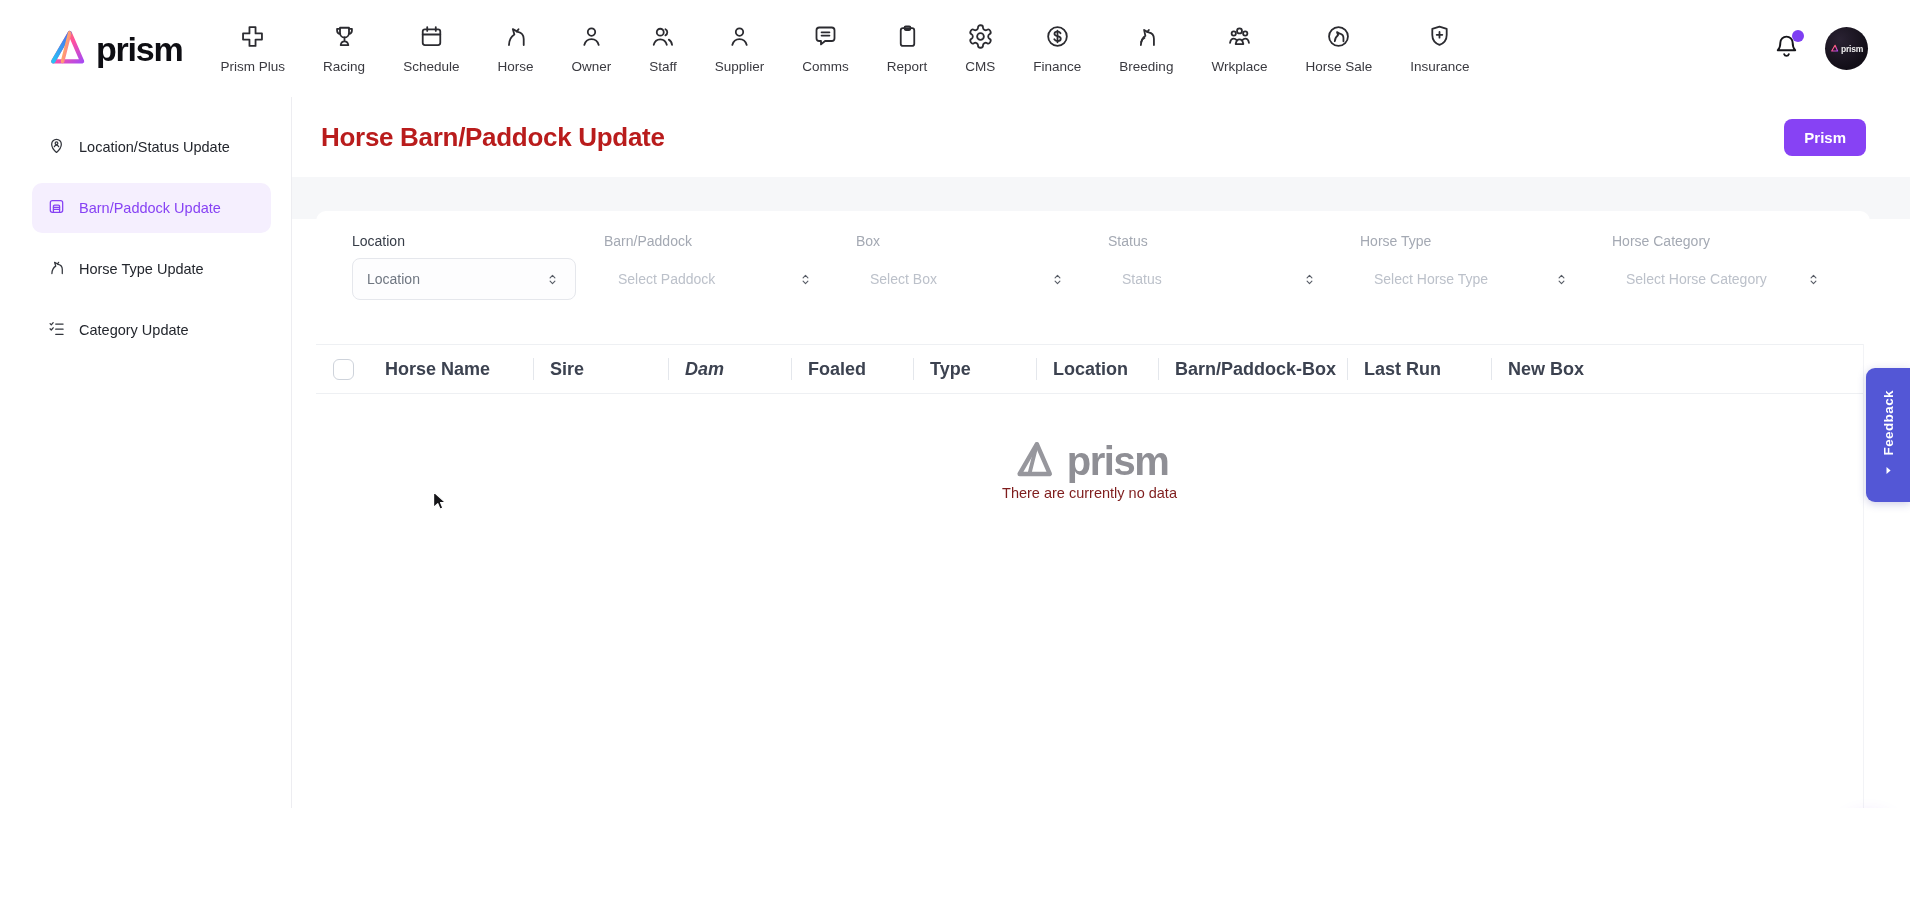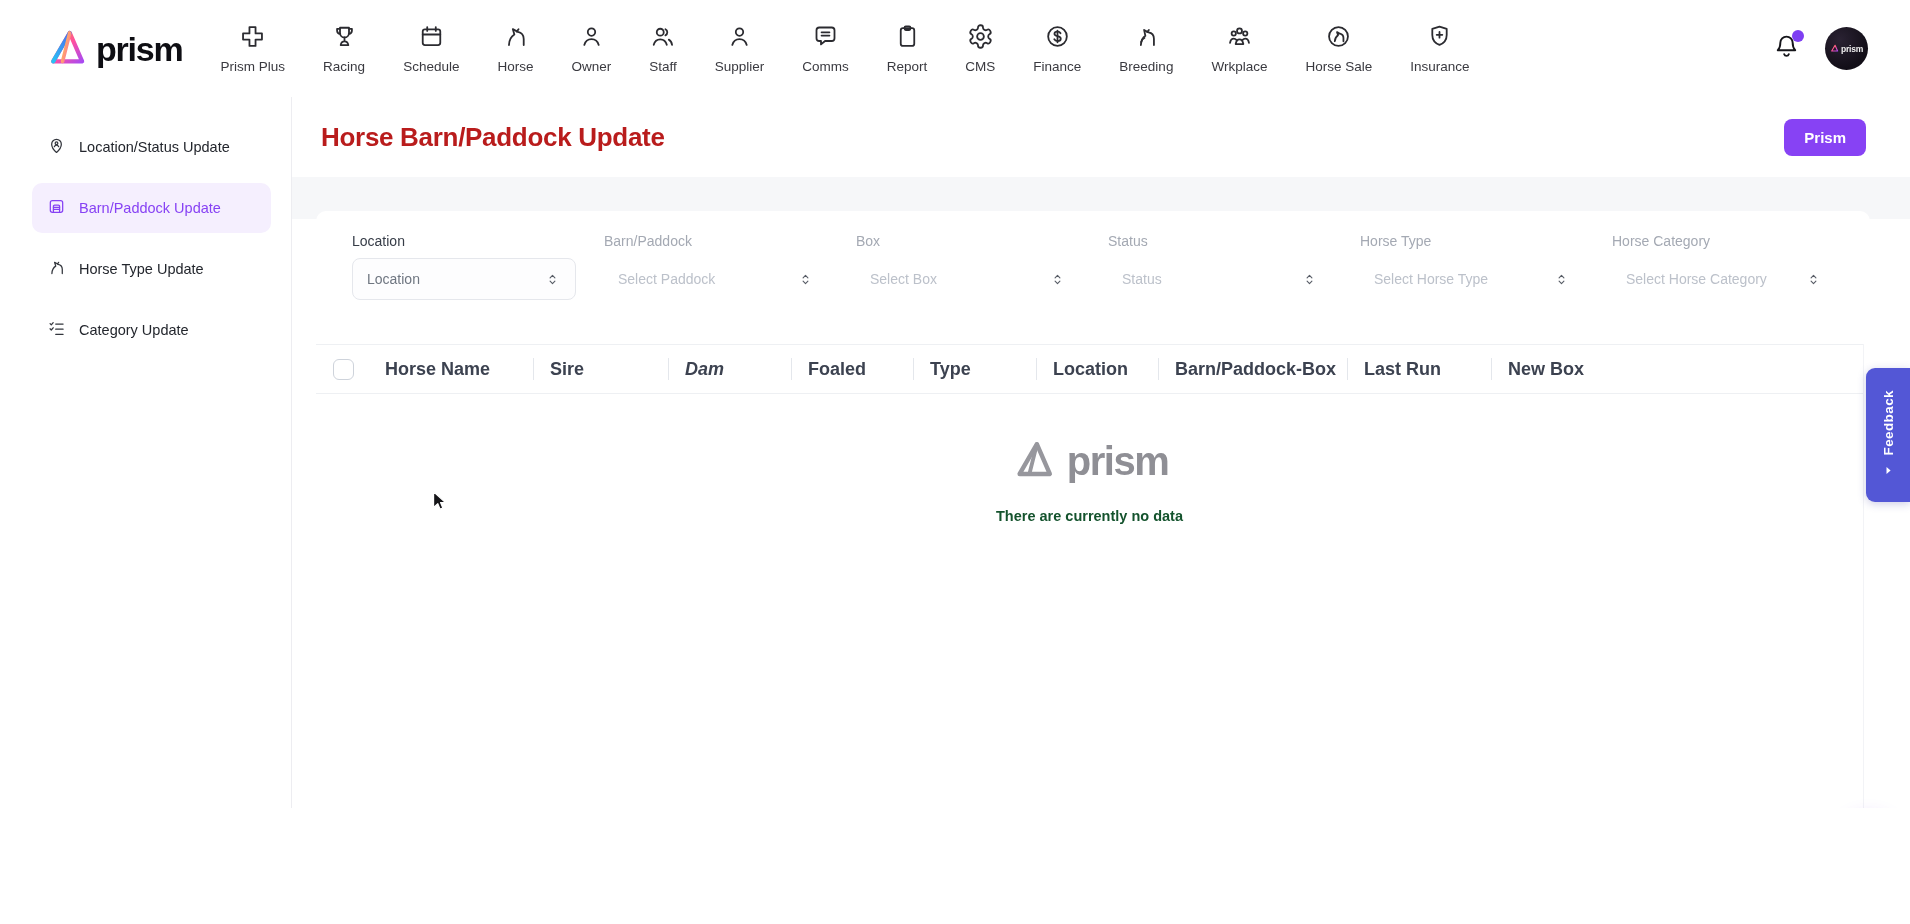--- a/index.html
+++ b/index.html
@@ -53,21 +53,21 @@
   .table-wrap{margin:0 46px 0 24px;border-right:1px solid #f2f3f6;flex:none;}
   .thead{height:50px;border-top:1px solid #eef0f3;border-bottom:1px solid #eef0f3;display:flex;align-items:center;padding-left:17px;}
   .cb{width:21px;height:21px;border:1.5px solid #ced3db;border-radius:6px;background:#fff;cursor:pointer;flex:none;}
   .cb-cell{width:52px;display:flex;align-items:center;flex:none;}
   .hcell{display:flex;align-items:center;flex:none;height:100%;}
   .hcell .sep{width:1px;height:22px;background:#e4e7ec;margin-right:16px;flex:none;}
   .hlabel{font-size:18px;font-weight:700;color:#3c4250;white-space:nowrap;}
   .tbody{height:523px;border-bottom:1px solid #edeef2;display:flex;flex-direction:column;align-items:center;padding-top:44px;}
   .empty-logo{display:flex;align-items:center;gap:10px;}
   .empty-word{font-size:40px;font-weight:600;color:#8f8f95;letter-spacing:-1.5px;line-height:1;}
-  .empty-text{margin-top:24px;font-size:14.5px;color:#14532d;font-weight:bold;}
+  .empty-text{margin-top:1px;font-size:14.5px;color:#7f1d1d;}
 
   
   .feedback-tab{position:absolute;right:0;top:368px;width:44px;height:134px;background:#5357D6;border-radius:9px 0 0 9px;display:flex;flex-direction:column;align-items:center;justify-content:center;gap:7px;cursor:pointer;box-shadow:0 2px 8px rgba(60,60,160,.25);}
   .vtext{writing-mode:vertical-rl;transform:rotate(180deg);color:#fff;font-size:13.5px;font-weight:700;letter-spacing:.4px;}
   .feedback-tab .ic{width:11px;height:11px;color:#fff;}
   .fab{position:absolute;left:1841px;top:810px;width:55px;height:55px;border-radius:50%;background:#8742F4;border:none;display:flex;align-items:center;justify-content:center;cursor:pointer;box-shadow:0 8px 18px rgba(135,66,244,.38);}
   .fab .ic{width:25px;height:25px;color:#fff;}
   .bottom-line{position:absolute;left:292px;right:0;top:918px;height:1px;background:#eceef1;}
   .cursor{position:absolute;left:429px;top:490px;pointer-events:none;}
 

